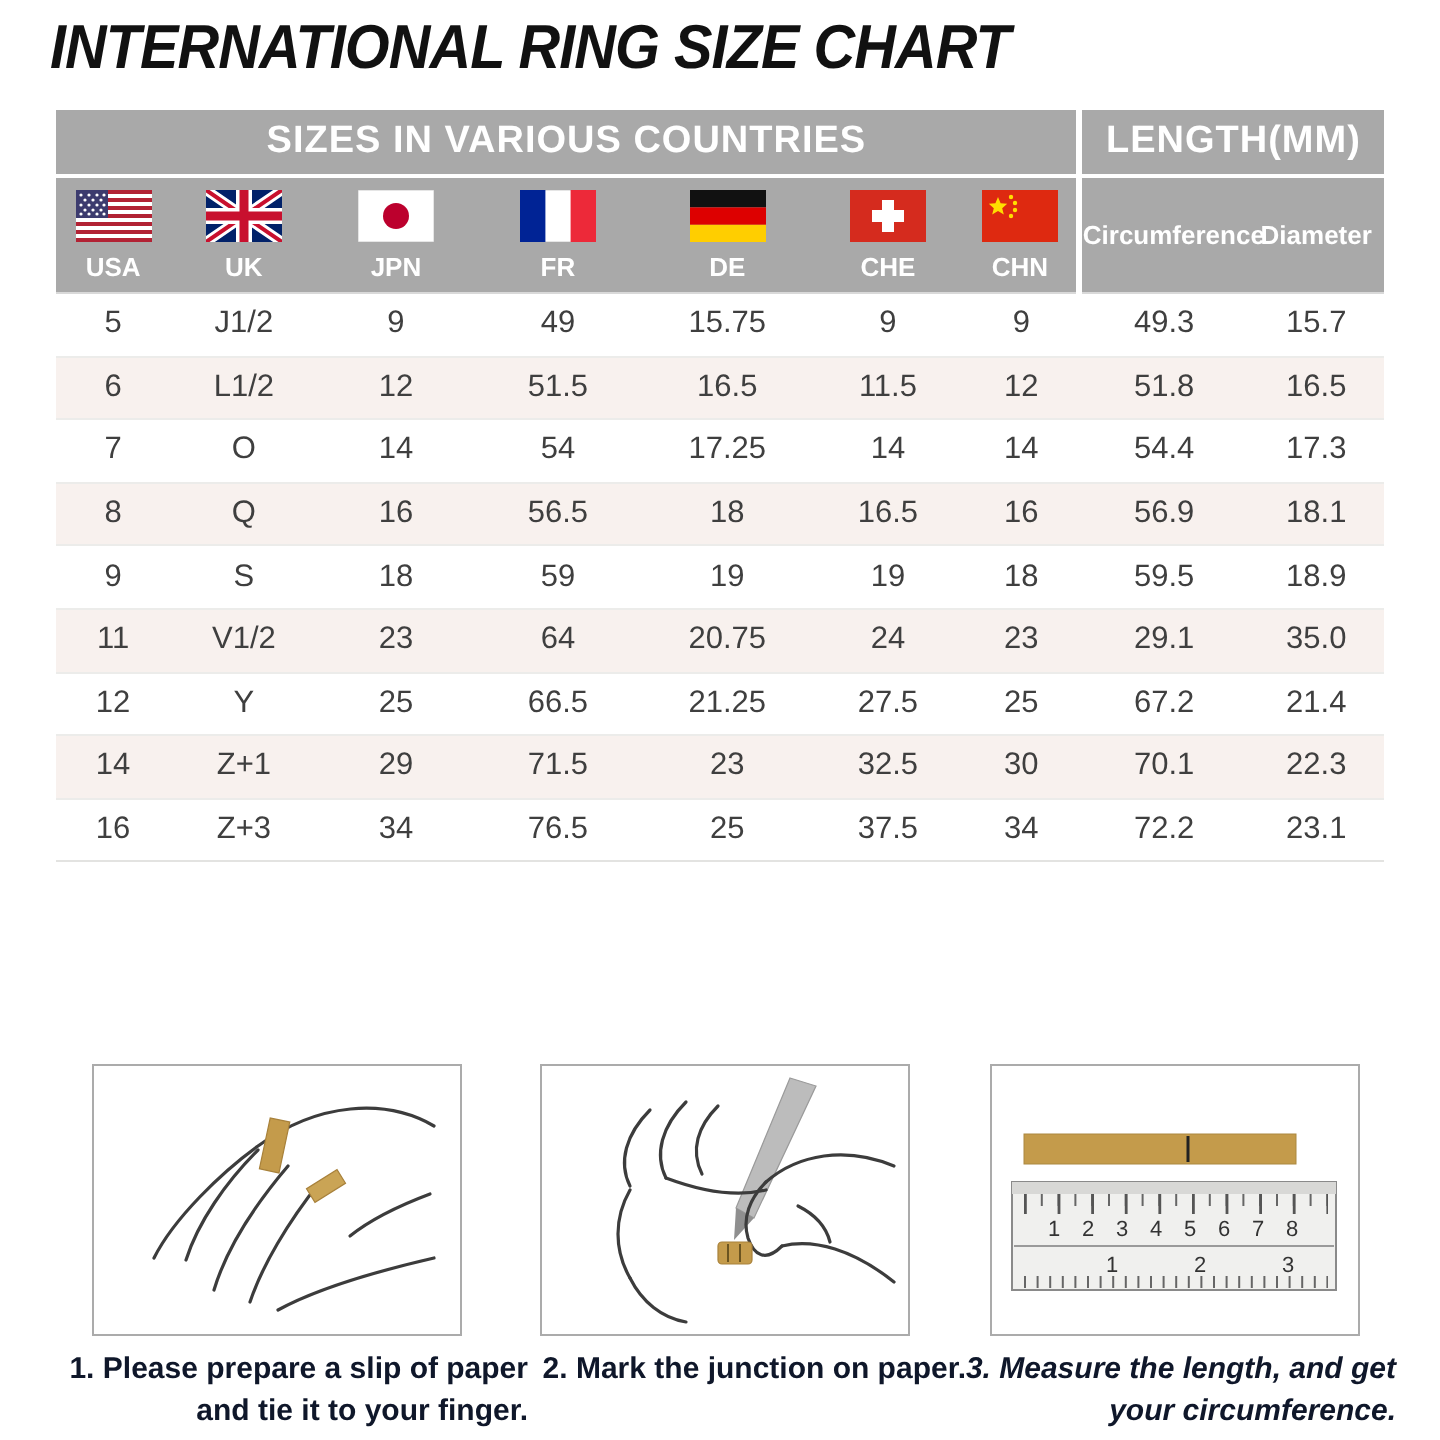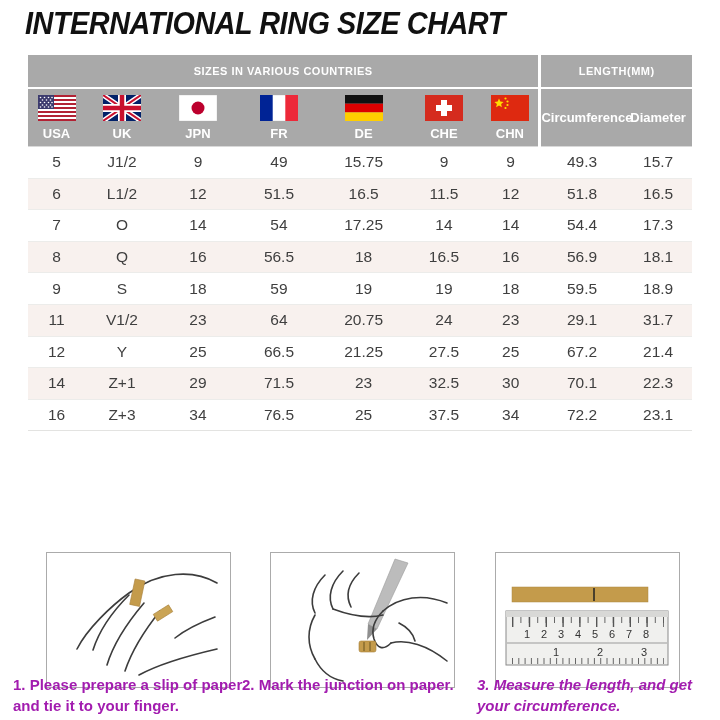--- a/index.html
+++ b/index.html
@@ -12,43 +12,43 @@
     position:absolute;left:25px;top:6px;
     font-size:31px;font-weight:bold;font-style:italic;color:#111;
     letter-spacing:-0.5px;transform:scaleX(0.93);transform-origin:left center;
     white-space:nowrap;
   }
   
   .size-table-wrap{position:absolute;left:28px;top:55px;width:664px;}
   table.size-table{width:100%;border-collapse:collapse;table-layout:fixed;}
   .size-table th,.size-table td{padding:0;text-align:center;vertical-align:middle;}
   .hdr{background:#a9a9a9;color:#ffffff;font-weight:normal;}
-  .hdr-top{height:33px;font-size:11px;letter-spacing:0.5px;}
+  .hdr-top{height:33px;font-size:19px;letter-spacing:0.5px;}
   .hdr-top th{border-bottom:2px solid #ffffff;}
   .sec-split{border-right:3px solid #ffffff;}
   .hdr-flags th{height:57px;font-size:13px;}
   .flag-cell .flag{display:block;margin:0 auto 5px auto;width:38px;height:26px;}
   .flag-cell svg{display:block;}
   .len-cell{font-size:13px;}
   .size-table tbody td{
     height:30.6px;font-size:15.5px;color:#3f3f3f;background:#ffffff;
     border-top:1px solid #ececea;
   }
   .size-table tbody tr:first-child td{border-top:1px solid #d9d9d9;}
   .size-table tbody tr:nth-child(even) td{background:#f8f1ee;}
   .size-table tbody tr:last-child td{border-bottom:1px solid #e3e3e1;}
   
   .step-box{
-    position:absolute;top:552px;width:185px;height:136px;background:#fff;
+    position:absolute;top:532px;width:185px;height:136px;background:#fff;
     border:1px solid #ababab;box-sizing:border-box;
   }
   #box-1{left:46px;} #box-2{left:270px;} #box-3{left:495px;}
   .step-caption{
-    position:absolute;top:674px;text-align:left;
-    font-size:15px;font-weight:bold;color:#a21caf;line-height:1.4;
+    position:absolute;top:674px;text-align:right;
+    font-size:15px;font-weight:bold;color:#0f172a;line-height:1.4;
   }
   #cap-1{left:13px;width:251px;}
   #cap-2{left:242px;width:241px;}
   #cap-3{left:477px;width:221px;font-style:italic;}
 </style>
 </head>
 <body>
 
 <div class="title">INTERNATIONAL RING SIZE CHART</div>
 
@@ -237,21 +237,21 @@
         </tr>
         <tr>
           <td>11</td>
           <td>V1/2</td>
           <td>23</td>
           <td>64</td>
           <td>20.75</td>
           <td>24</td>
           <td>23</td>
           <td>29.1</td>
-          <td>31.7</td>
+          <td>35.0</td>
         </tr>
         <tr>
           <td>12</td>
           <td>Y</td>
           <td>25</td>
           <td>66.5</td>
           <td>21.25</td>
           <td>27.5</td>
           <td>25</td>
           <td>67.2</td>

